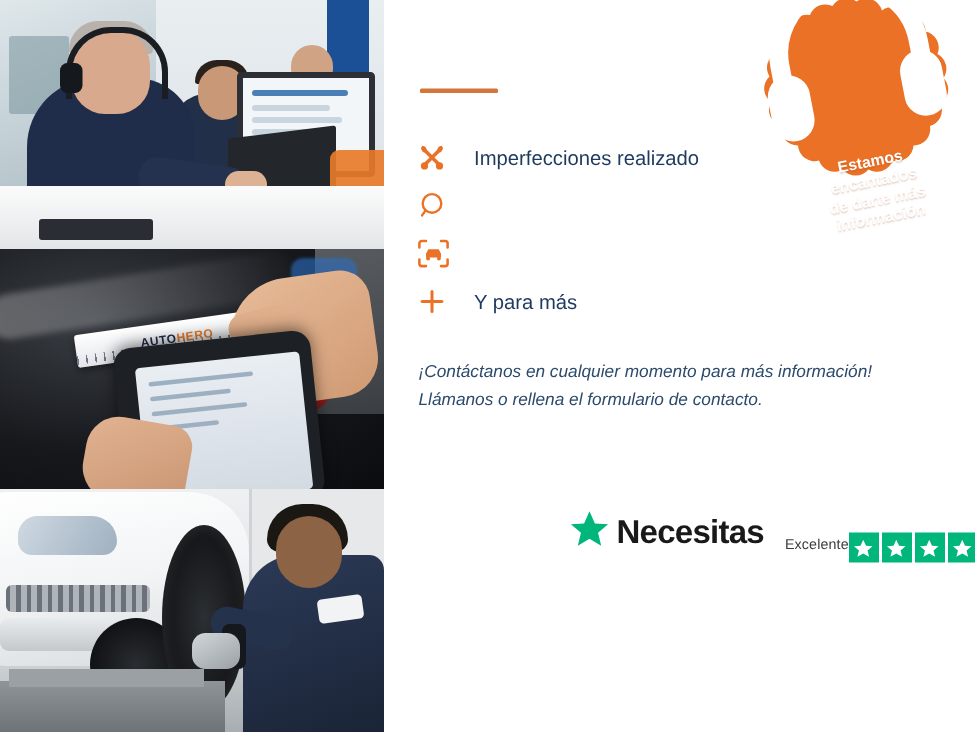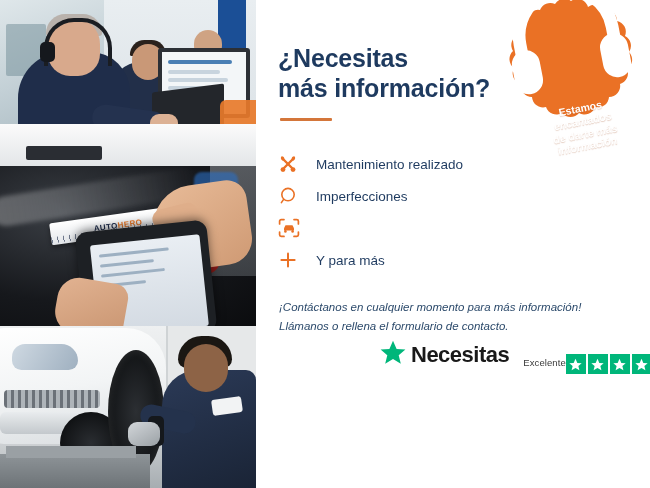--- a/index.html
+++ b/index.html
@@ -537,24 +537,20 @@
       <div class="p3-cuff"></div>
       <div class="p3-glove"></div>
       <div class="p3-lift"></div>
       <div class="p3-lift2"></div>
     </div>
 
   </div>
 
   <div class="content">
 
-    <h1 class="headline">
-      <span>¿Necesitas</span>
-      <span class="l2">más información?</span>
-    </h1>
 
     <div class="rule"></div>
 
     <div class="badge">
       <svg viewBox="0 0 134 134" aria-hidden="true">
         <g transform="translate(67,67)">
           <path fill="#ea7125" d="
             M 0,-60
             A 11,11 0 0 1 17,-54
             A 11,11 0 0 1 33,-51
@@ -605,31 +601,30 @@
             <g stroke="#ea7125" stroke-width="2.4" stroke-linecap="round">
               <line x1="4" y1="4" x2="16" y2="16"></line>
               <line x1="16" y1="4" x2="4" y2="16"></line>
             </g>
             <path d="M3.6 2.2 a3 3 0 0 0 1.2 4.6 l1.6 -1.6 a3 3 0 0 0 -2.8 -3z" fill="#ea7125"></path>
             <path d="M16.4 2.2 a3 3 0 0 1 -1.2 4.6 l-1.6 -1.6 a3 3 0 0 1 2.8 -3z" fill="#ea7125"></path>
             <circle cx="5" cy="15.6" r="2.4" fill="#ea7125"></circle>
             <circle cx="15" cy="15.6" r="2.4" fill="#ea7125"></circle>
           </svg>
         </span>
-        <span class="feature-label">Mantenimiento realizado</span>
+        <span class="feature-label">Imperfecciones realizado</span>
       </li>
 
       <li class="feature">
         <span class="feature-icon">
           <svg width="20" height="20" viewBox="0 0 20 20" aria-hidden="true">
             <circle cx="10" cy="8.6" r="6.2" fill="none" stroke="#ea7125" stroke-width="1.6"></circle>
             <line x1="5.6" y1="13.4" x2="3.4" y2="16.6" stroke="#ea7125" stroke-width="1.6" stroke-linecap="round"></line>
           </svg>
         </span>
-        <span class="feature-label">Imperfecciones</span>
       </li>
 
       <li class="feature">
         <span class="feature-icon">
           <svg width="22" height="20" viewBox="0 0 22 20" aria-hidden="true">
             <g fill="none" stroke="#ea7125" stroke-width="1.7" stroke-linecap="round">
               <path d="M1.6 6 V3.2 a1.6 1.6 0 0 1 1.6 -1.6 H6"></path>
               <path d="M20.4 6 V3.2 a1.6 1.6 0 0 0 -1.6 -1.6 H16"></path>
               <path d="M1.6 14 v2.8 a1.6 1.6 0 0 0 1.6 1.6 H6"></path>
               <path d="M20.4 14 v2.8 a1.6 1.6 0 0 1 -1.6 1.6 H16"></path>

